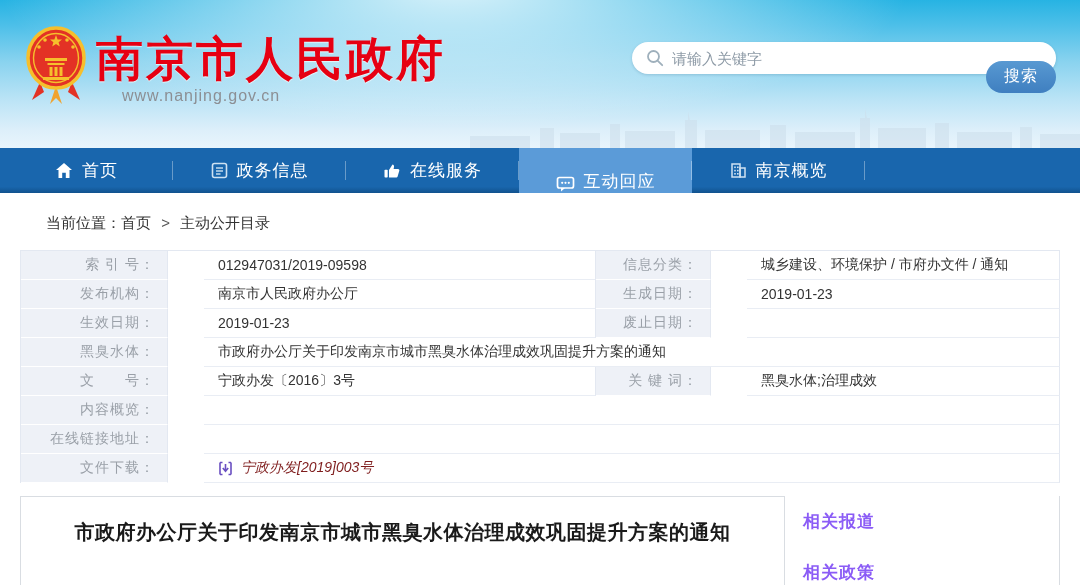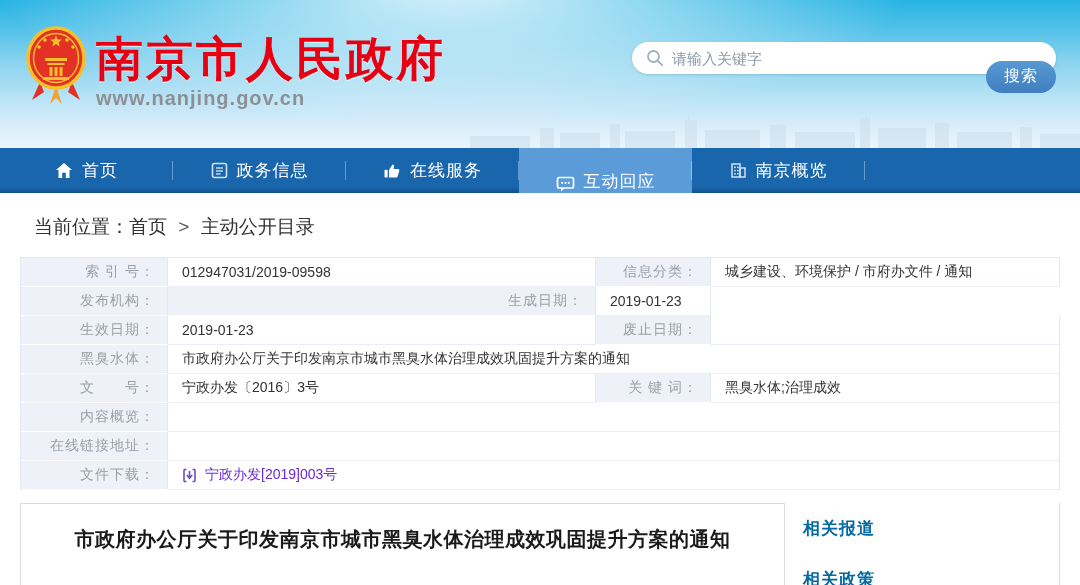--- a/index.html
+++ b/index.html
@@ -18,21 +18,21 @@
       linear-gradient(to bottom, #27b3e3 0%, #4fc0e9 18%, #8ad3ef 42%, #bce4f6 68%, #ddeffa 88%, #e9f5fc 100%);
   }
   .skyline { position:absolute; bottom:0; right:0; opacity:.55; }
   .brand { position:absolute; left:26px; top:26px; display:flex; align-items:flex-start; cursor:pointer; }
   .emblem { margin-right:10px; }
   .brand-text { padding-top:8px; }
   .site-name {
     font-size:47px; font-weight:bold; color:#e60012; letter-spacing:3px;
     text-shadow:0 1px 1px rgba(255,255,255,.7); line-height:1.05;
   }
-  .site-url { font-size:20px; font-weight:bold; color:#8c8f94; letter-spacing:1px; margin-top:4px; }
+  .site-url { font-size:16px; font-weight:normal; color:#8c8f94; letter-spacing:1px; margin-top:4px; margin-left:26px; }
 
   .search-bar {
     position:absolute; left:632px; top:42px; width:424px; height:32px;
     background:#fff; border-radius:16px; display:flex; align-items:center;
     box-shadow:0 1px 3px rgba(0,60,100,.18);
   }
   .search-icon { margin:0 8px 0 14px; flex:0 0 auto; display:flex; }
   .search-input {
     flex:1; border:none; outline:none; background:transparent;
     font-size:15px; color:#444; font-family:inherit;
@@ -54,59 +54,59 @@
     color:#fff; font-size:17px; cursor:pointer; position:relative; letter-spacing:1px;
   }
   .nav-item::after {
     content:""; position:absolute; right:0; top:13px; height:19px; width:1px;
     background:rgba(255,255,255,.35);
   }
   .nav-item.active { background:#5b9bd8;align-items:flex-end; }
   .nav-item .nicon { display:flex; margin-right:9px; }
 
   
-  .breadcrumb { padding:21px 0 17px 34px; font-size:19px; color:#333; }
+  .breadcrumb { padding:21px 0 17px 46px; font-size:15px; color:#333; }
   .breadcrumb .crumb-link { cursor:pointer; }
   .breadcrumb .sep { margin:0 6px; color:#555; }
 
   
   .info-table {
     margin:0 20px; border-top:1px solid #e3e8f1; border-left:1px solid #e3e8f1;
     font-size:14px;
   }
   .trow { display:grid; grid-template-columns:147px 428px 115px 1fr; }
   .trow.full { grid-template-columns:147px 1fr; }
   .tcell {
     min-height:29px; display:flex; align-items:center;
     border-right:1px solid #e3e8f1; border-bottom:1px solid #e9edf4;padding-left:9px;
   }
   .tlabel {
     background:#eef1f7; color:#9aa0a8; justify-content:flex-end;
     padding-right:12px; letter-spacing:1px; border-bottom:1px solid #fff;
   }
-  .tvalue { background:#fff; color:#333; padding-left:14px; }
+  .tvalue { background:#fff; color:#333; padding-left:14px;margin-left:36px; }
   .dl-icon { display:flex; margin-right:8px; }
-  .dl-link { color:#6d28d9; cursor:pointer; }
+  .dl-link { color:#7f1d1d; cursor:pointer;font-style:italic; }
 
   
   .content { display:flex; margin:13px 20px 0 20px; align-items:stretch; }
   .article-box {
     width:765px; border:1px solid #d9dde2; border-bottom:none; min-height:100px;
     padding-top:22px;
   }
   .article-title {
     text-align:center; font-size:20px; font-weight:bold; color:#1a1a1a;
     letter-spacing:.5px;
   }
   .side-panel {
     flex:1; border-right:1px solid #d9dde2; min-height:100px;
     padding:14px 0 0 18px;
   }
   .side-link {
-    display:block; color:#0369a1; font-size:17px; font-weight:bold;
+    display:block; color:#8b5cf6; font-size:17px; font-weight:bold;
     margin-bottom:28px; cursor:pointer; letter-spacing:1px;
   }
 </style>
 </head>
 <body>
 
 <div class="header">
   <svg class="skyline" width="620" height="42" viewBox="0 0 620 42">
     <g fill="#ccdeeb">
       <rect x="10" y="30" width="60" height="12"></rect>
@@ -234,20 +234,21 @@
 
   <div class="trow">
     <div class="tcell tlabel">索 引 号：</div>
     <div class="tcell tvalue">012947031/2019-09598</div>
     <div class="tcell tlabel">信息分类：</div>
     <div class="tcell tvalue">城乡建设、环境保护 / 市府办文件 / 通知</div>
   </div>
 
   <div class="trow">
     <div class="tcell tlabel">发布机构：</div>
+    <div class="tcell tvalue">南京市人民政府办公厅</div>
     <div class="tcell tlabel">生成日期：</div>
     <div class="tcell tvalue">2019-01-23</div>
   </div>
 
   <div class="trow">
     <div class="tcell tlabel">生效日期：</div>
     <div class="tcell tvalue">2019-01-23</div>
     <div class="tcell tlabel">废止日期：</div>
     <div class="tcell tvalue"></div>
   </div>

